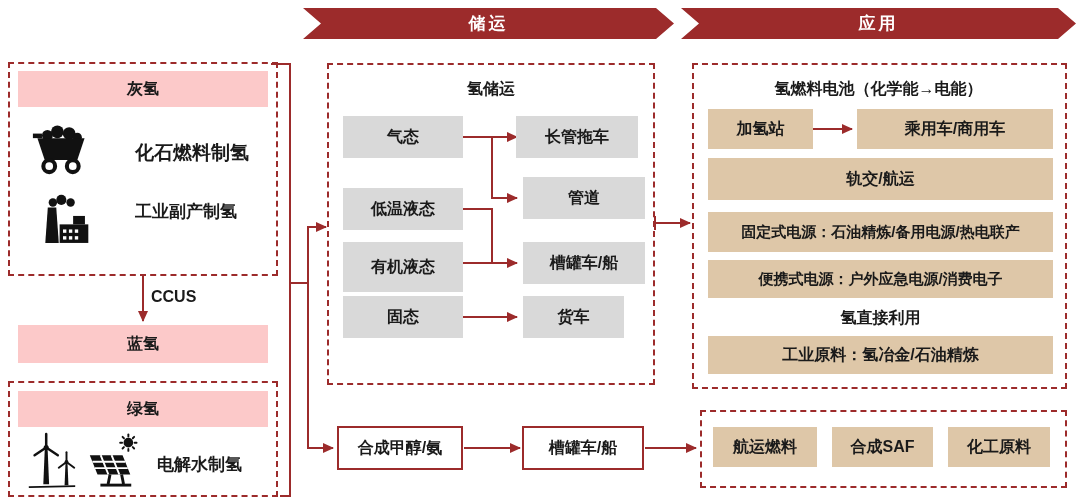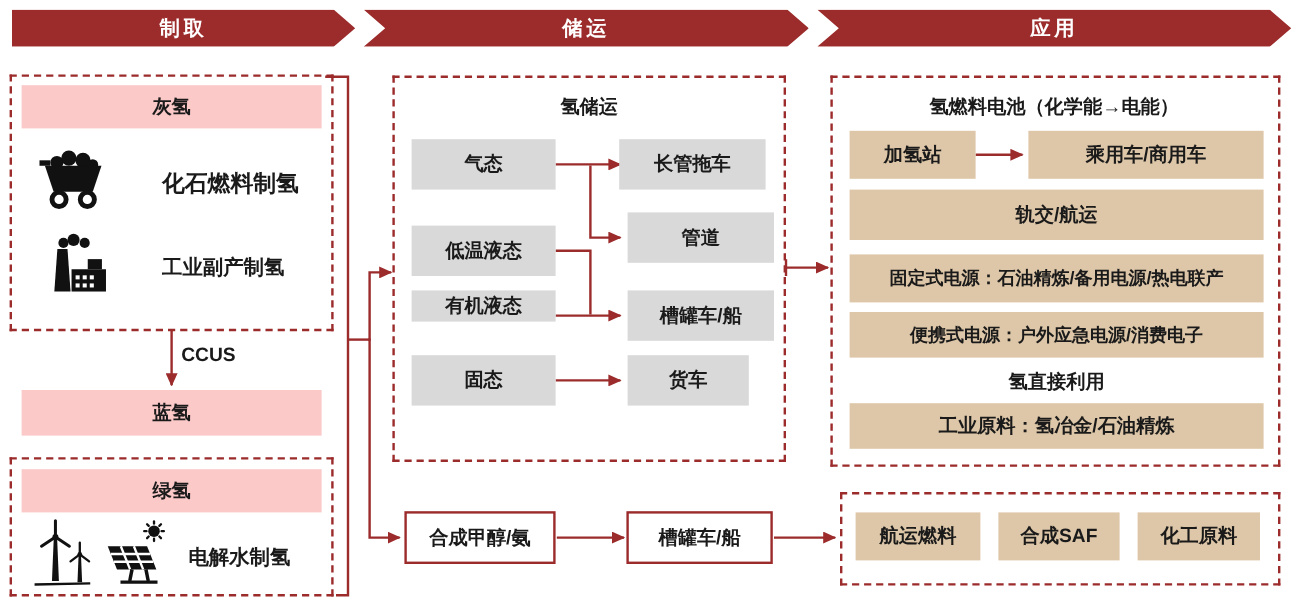--- a/index.html
+++ b/index.html
@@ -52,23 +52,20 @@
 
     <path d="M655 216 V230" fill="none" stroke="#9C2B2B" stroke-width="2"></path>
     <path d="M655 223 H690" fill="none" stroke="#9C2B2B" stroke-width="2" marker-end="url(#arr)"></path>
 
     <path d="M813 129 H852" fill="none" stroke="#9C2B2B" stroke-width="2" marker-end="url(#arr)"></path>
 
     <path d="M464 448 H520" fill="none" stroke="#9C2B2B" stroke-width="2" marker-end="url(#arr)"></path>
     <path d="M645 448 H696" fill="none" stroke="#9C2B2B" stroke-width="2" marker-end="url(#arr)"></path>
   </svg>
 
-  <div class="band band-first" style="left:10px;width:286px;">
-    <span>制取</span>
-  </div>
   <div class="band band-mid" style="left:303px;width:371px;">
     <span>储运</span>
   </div>
   <div class="band band-mid" style="left:681px;width:395px;">
     <span>应用</span>
   </div>
 
   <div class="dashed-box" style="left:8px;top:62px;width:266px;height:210px;"></div>
   <div class="pink-band" style="left:18px;top:71px;width:250px;height:36px;">
     <span>灰氢</span>
@@ -99,21 +96,21 @@
       <rect x="28" y="34" width="34" height="22" fill="#111"></rect>
       <rect x="44" y="24" width="14" height="10" fill="#111"></rect>
       <rect x="32" y="40" width="4" height="4" fill="#fff"></rect>
       <rect x="39" y="40" width="4" height="4" fill="#fff"></rect>
       <rect x="46" y="40" width="4" height="4" fill="#fff"></rect>
       <rect x="32" y="48" width="4" height="4" fill="#fff"></rect>
       <rect x="39" y="48" width="4" height="4" fill="#fff"></rect>
       <rect x="46" y="48" width="4" height="4" fill="#fff"></rect>
     </svg>
   </div>
-  <div class="plain-label" style="left:135px;top:211px;font-size:17px;">
+  <div class="plain-label" style="left:135px;top:200px;font-size:17px;">
     <span>工业副产制氢</span>
   </div>
 
   <div class="plain-label" style="left:151px;top:288px;">
     <span>CCUS</span>
   </div>
 
   <div class="pink-band" style="left:18px;top:325px;width:250px;height:38px;">
     <span>蓝氢</span>
   </div>
@@ -177,21 +174,21 @@
   <div class="section-title" style="left:327px;top:79px;width:328px;">
     <span>氢储运</span>
   </div>
 
   <div class="grey-box" style="left:343px;top:116px;width:120px;height:42px;text-align:center;">
     <span>气态</span>
   </div>
   <div class="grey-box" style="left:343px;top:188px;width:120px;height:42px;">
     <span>低温液态</span>
   </div>
-  <div class="grey-box" style="left:343px;top:242px;width:120px;height:26px;align-items:center;">
+  <div class="grey-box" style="left:343px;top:242px;width:120px;height:50px;align-items:center;">
     <span>有机液态</span>
   </div>
   <div class="grey-box" style="left:343px;top:296px;width:120px;height:42px;">
     <span>固态</span>
   </div>
 
   <div class="grey-box" style="left:516px;top:116px;width:122px;height:42px;">
     <span>长管拖车</span>
   </div>
   <div class="grey-box" style="left:523px;top:177px;width:122px;height:42px;">

